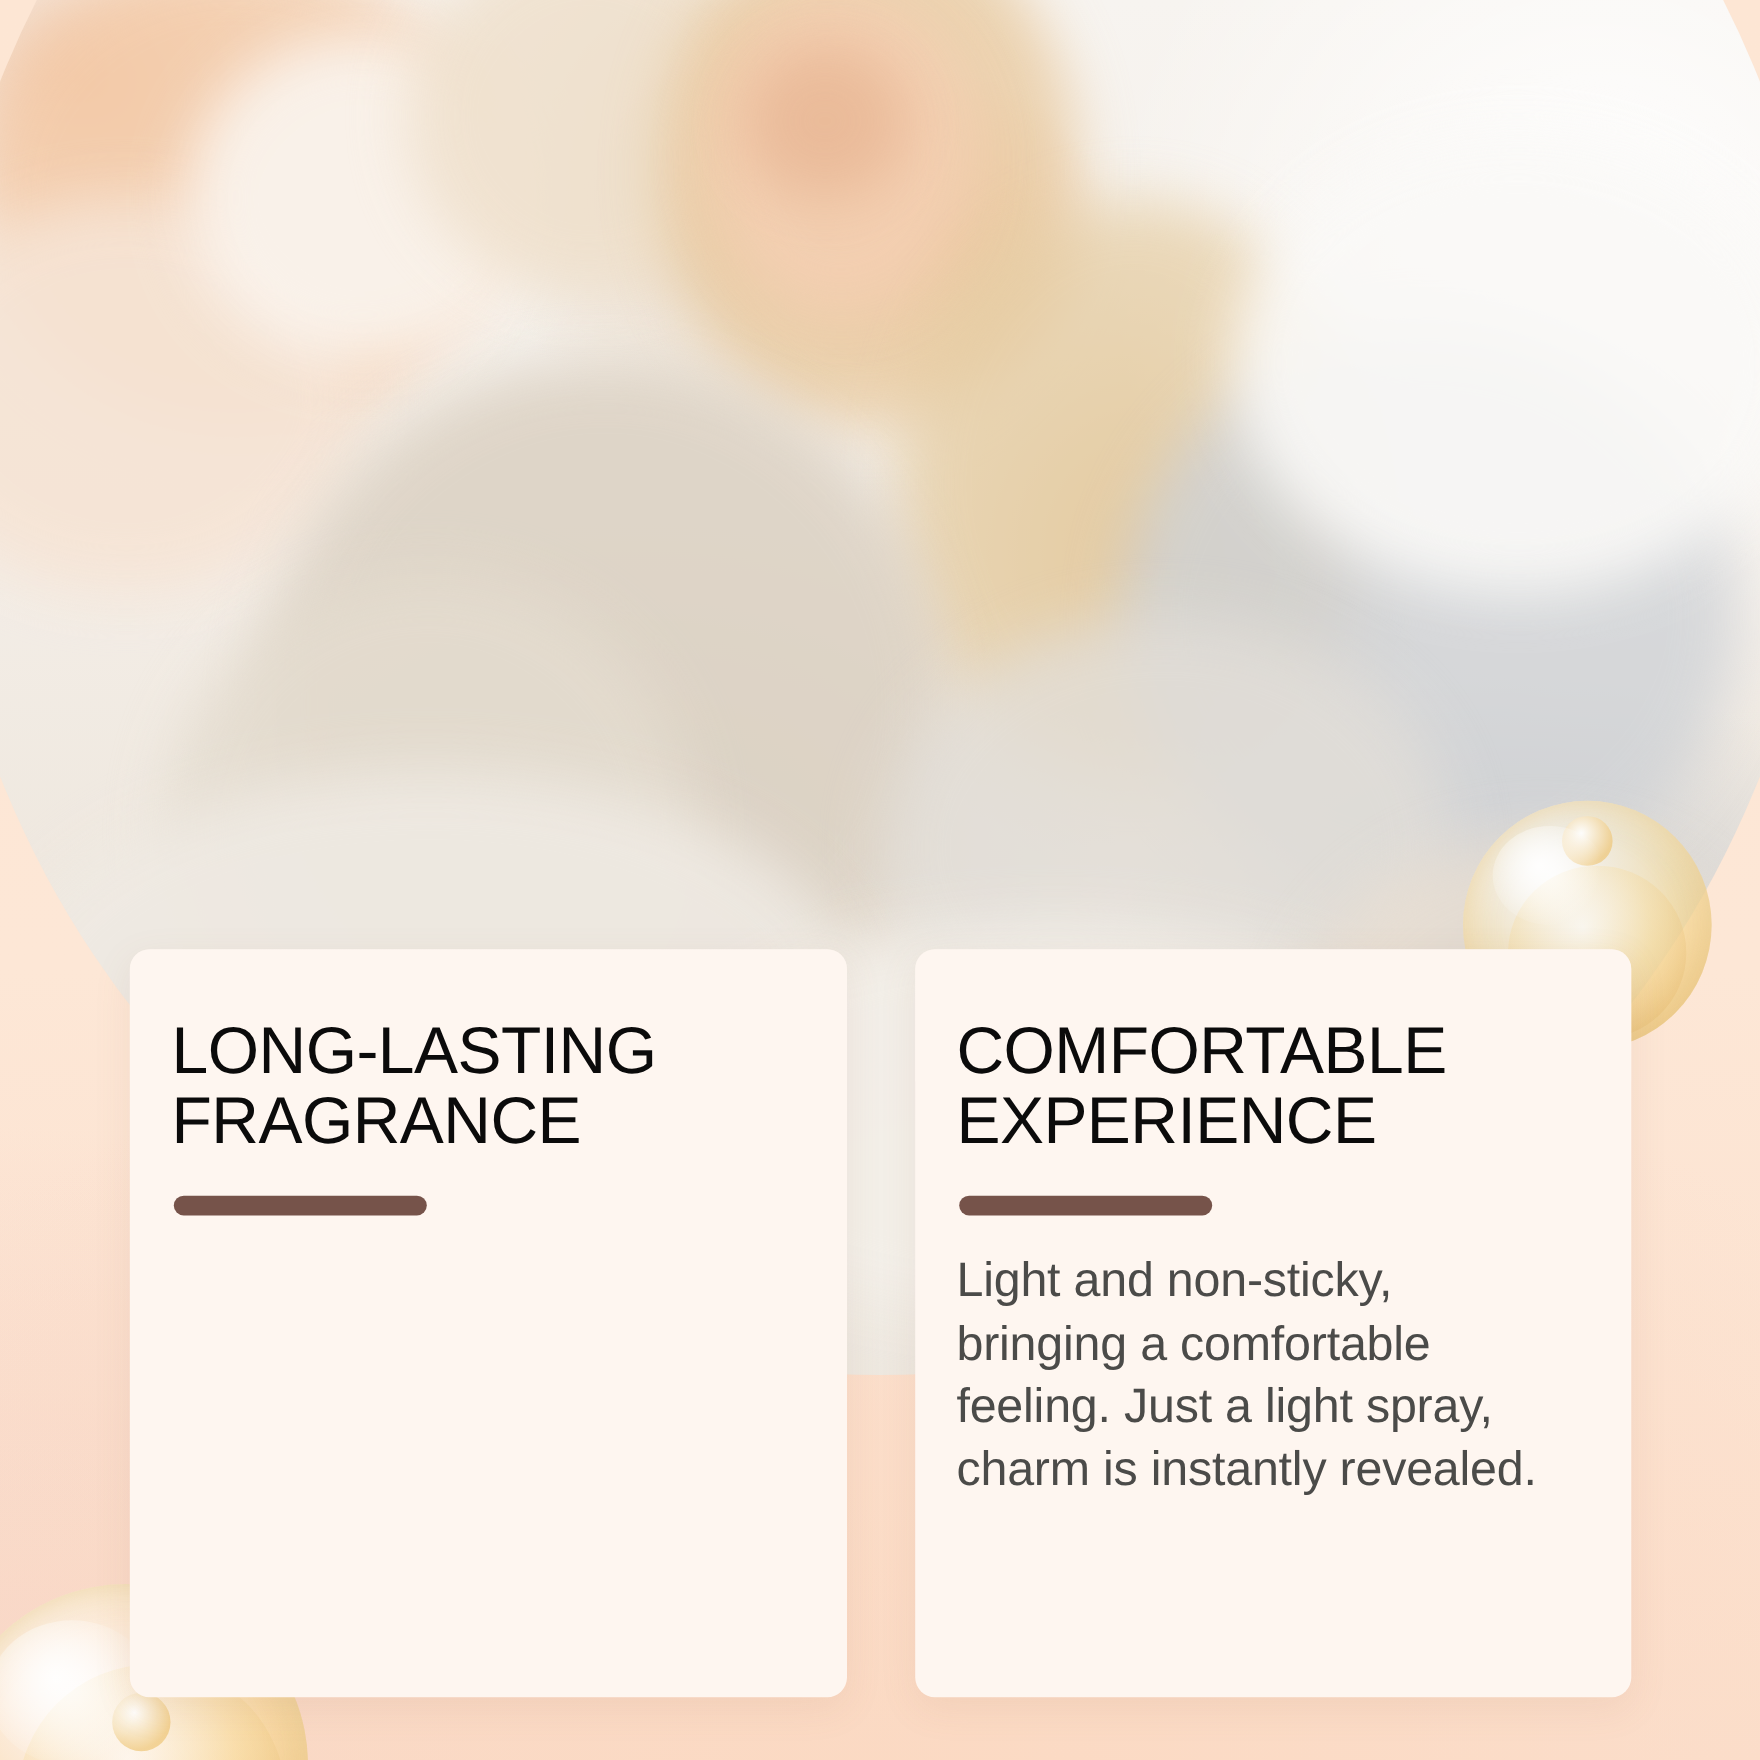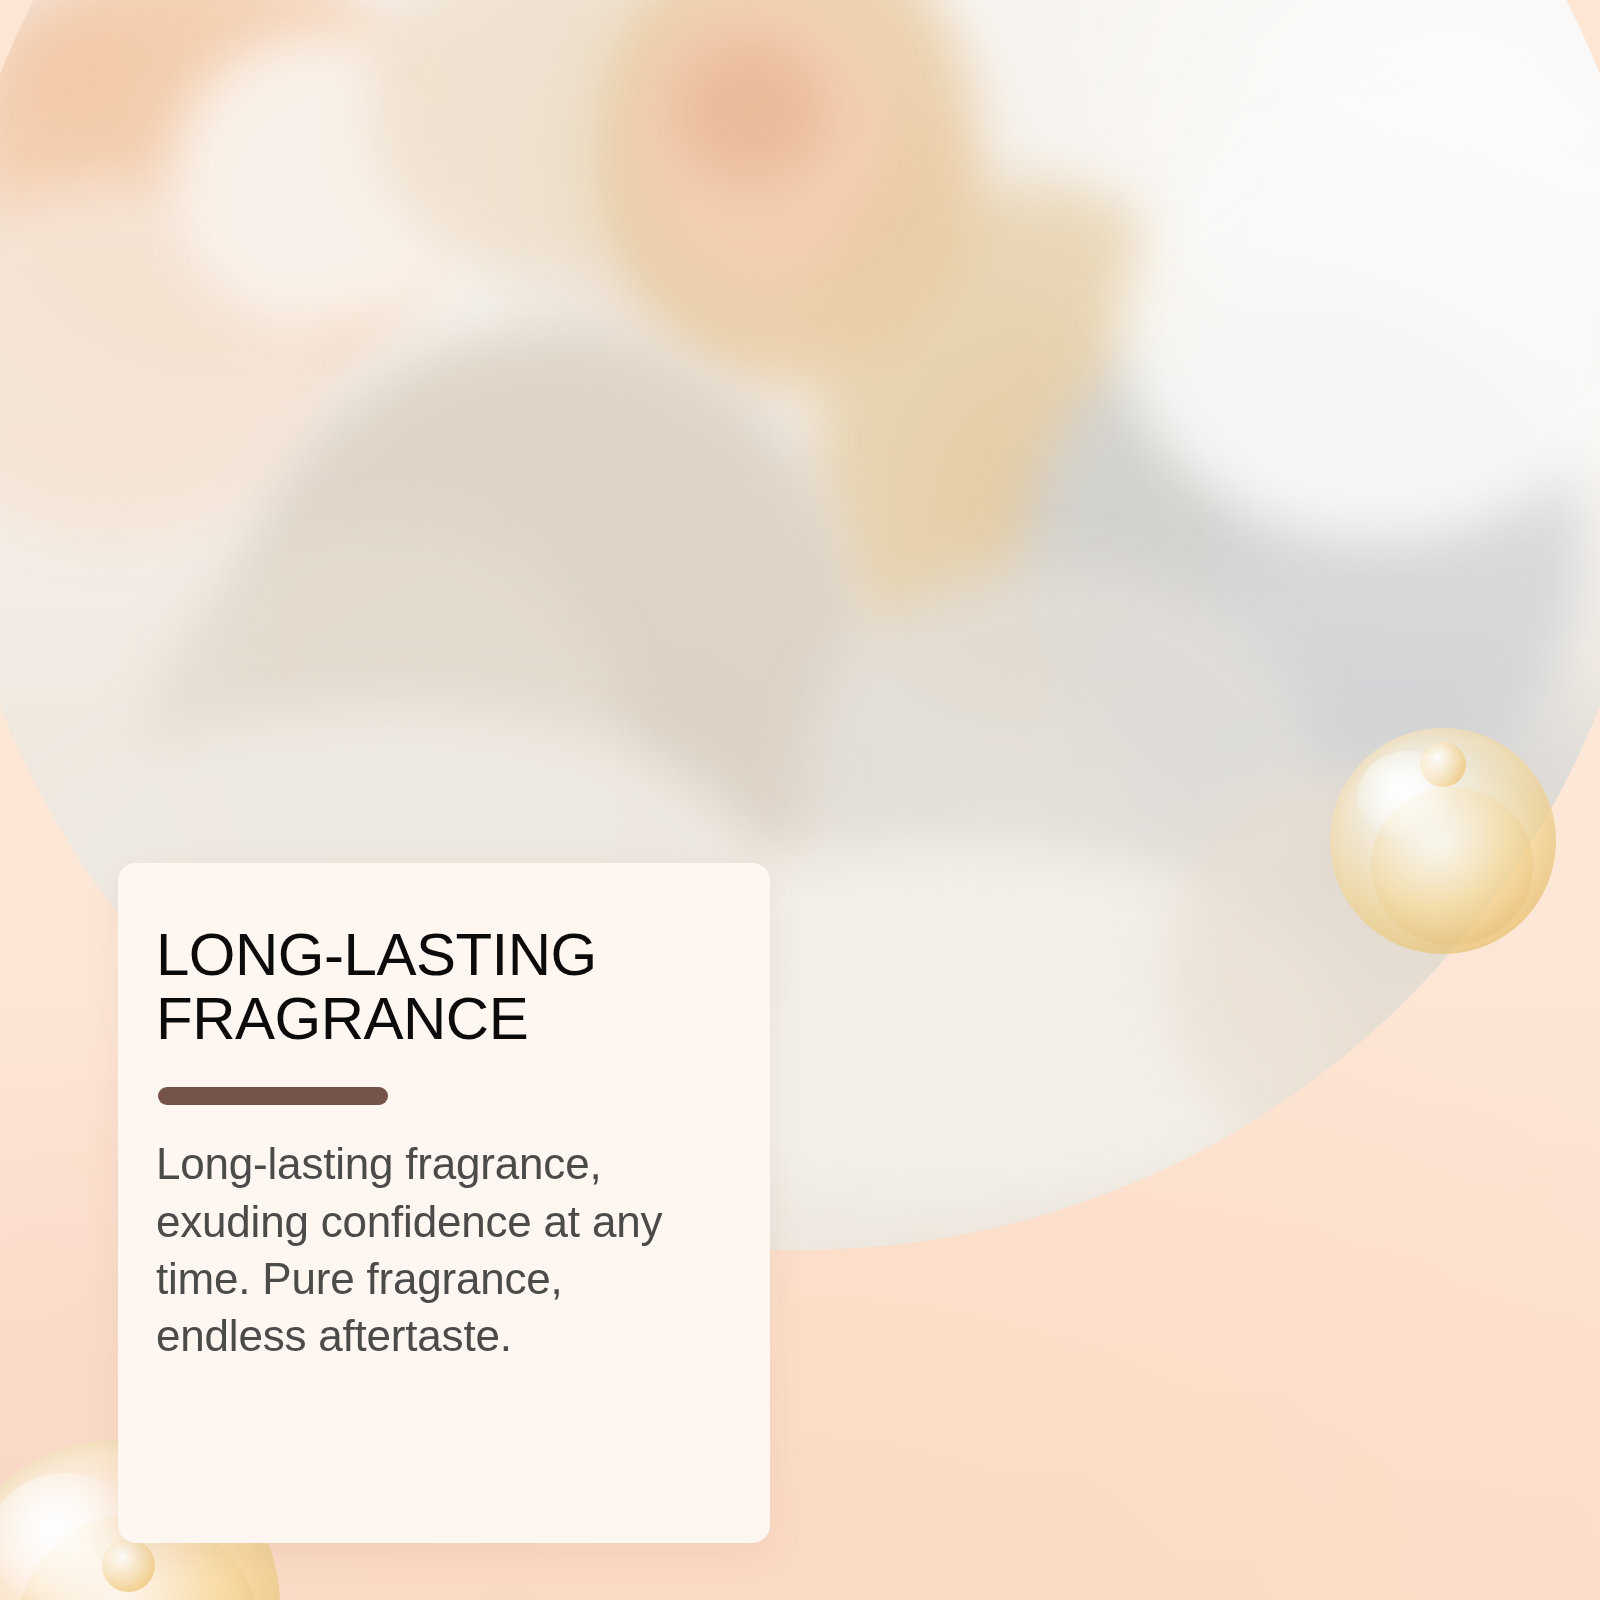--- a/index.html
+++ b/index.html
@@ -182,19 +182,26 @@
     <div class="bubble-dot"></div>
   </div>
 
   <div class="cards">
 
     <div class="card">
       <div class="card-inner">
         <h2 class="card-title">LONG-LASTING
 FRAGRANCE</h2>
         <div class="card-rule"></div>
-        <p class="card-body">Long-lasting fragrance, exuding confidence at any time. Pure fragrance, endless aftertaste.</p>
       </div>
     </div>
 
+    <div class="card">
+      <div class="card-inner">
+        <h2 class="card-title">COMFORTABLE
+EXPERIENCE</h2>
+        <div class="card-rule"></div>
+        <p class="card-body">Light and non-sticky, bringing a comfortable feeling. Just a light spray, charm is instantly revealed.</p>
+      </div>
+    </div>
 
   </div>
 </div>
 
 </body></html>

